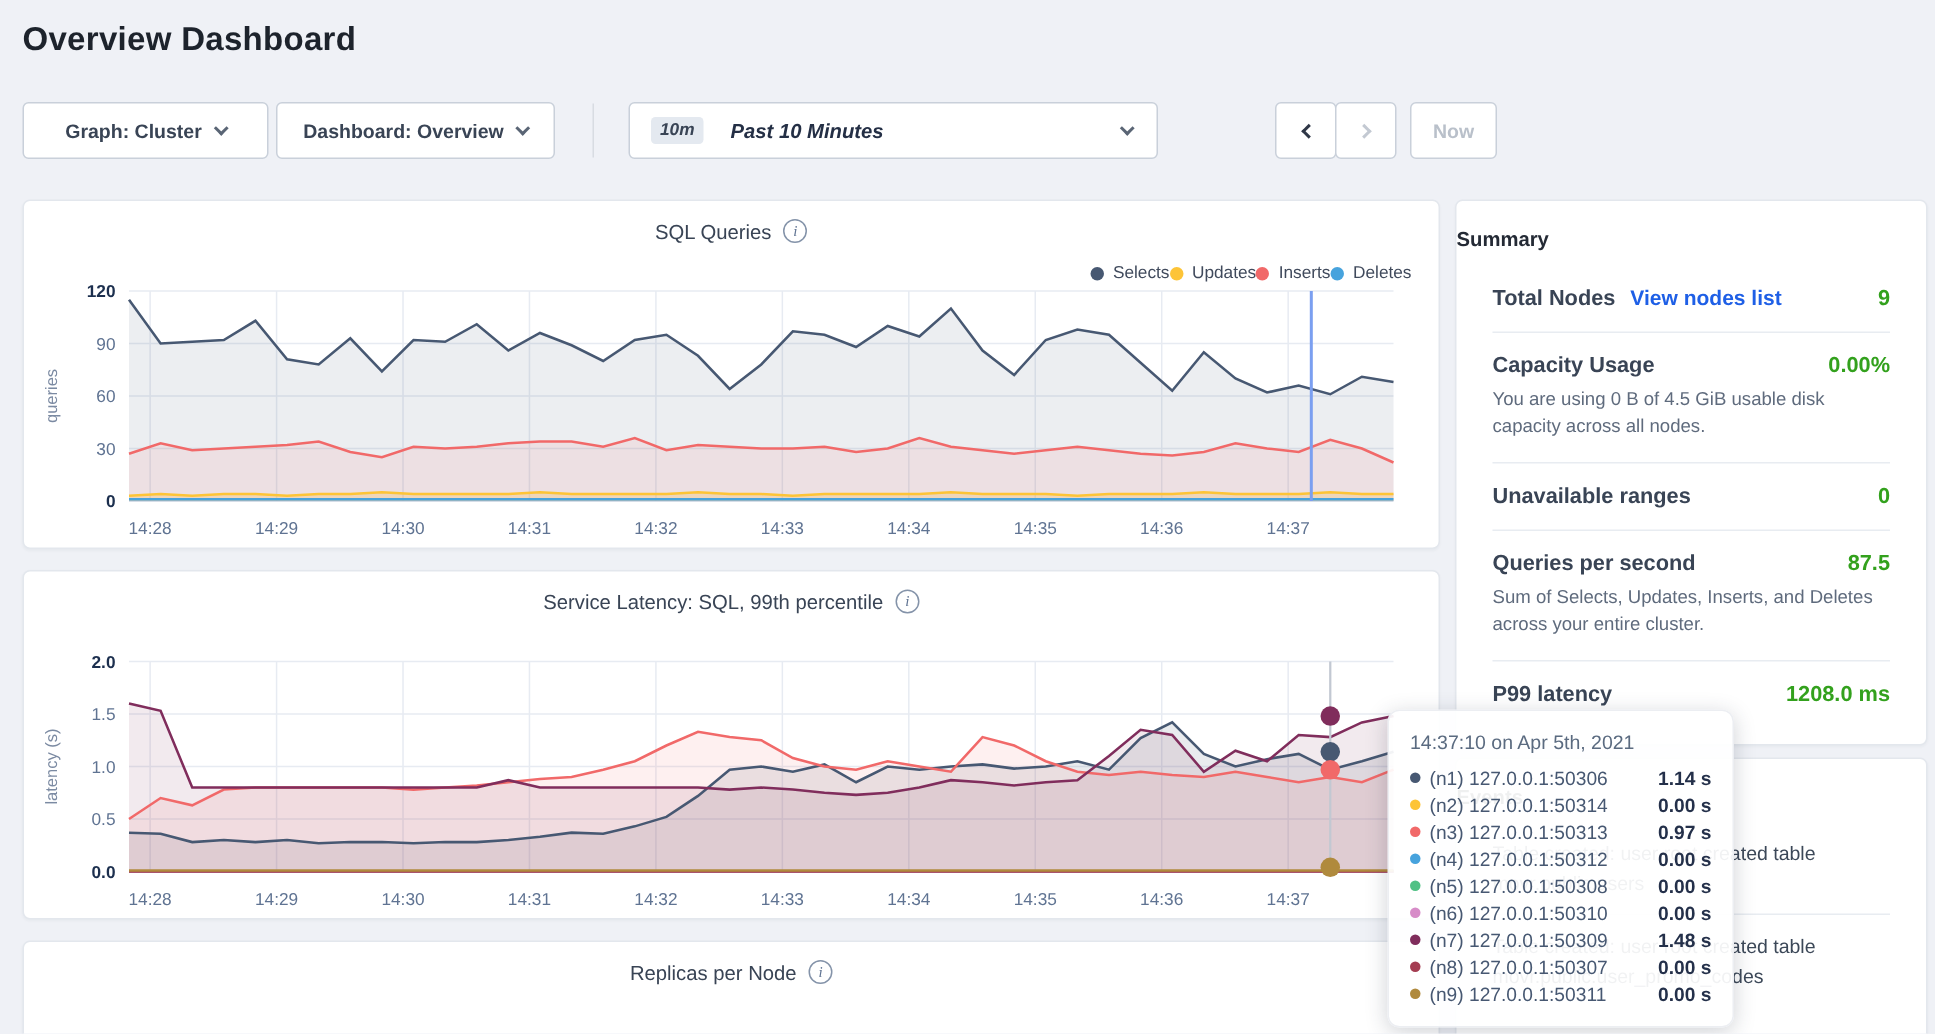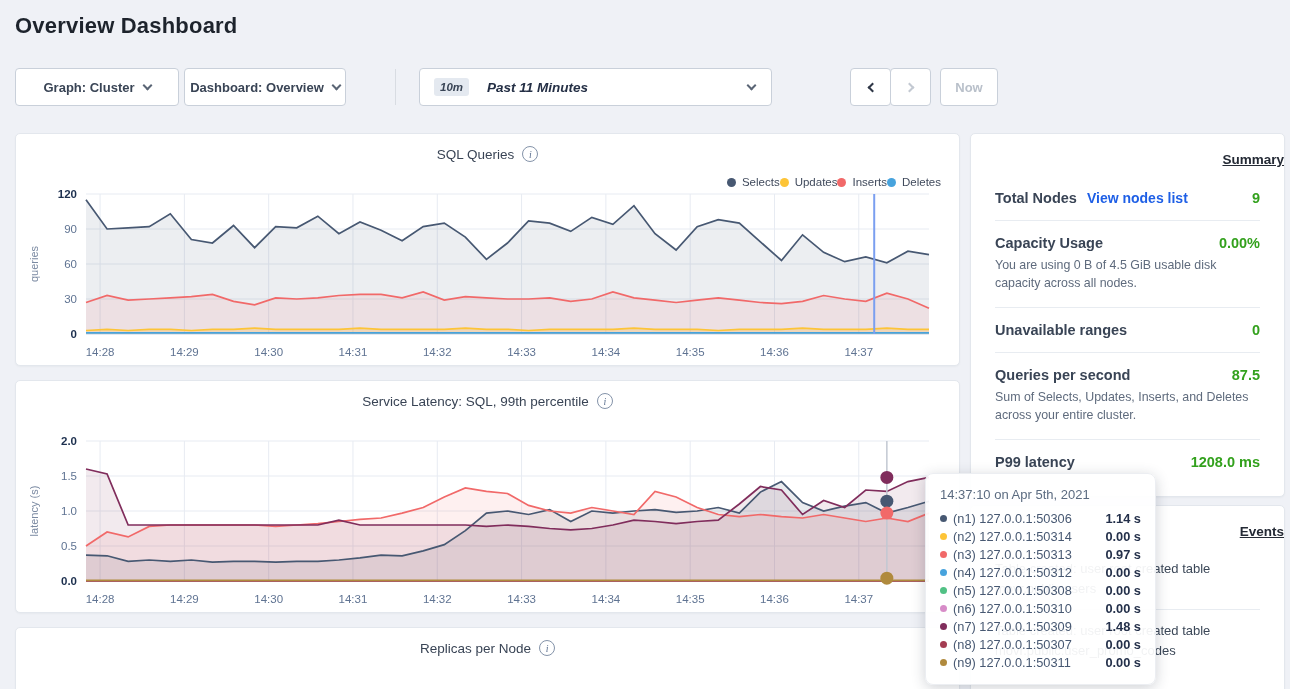--- a/index.html
+++ b/index.html
@@ -30,21 +30,21 @@
   .chart-title-row { position:absolute; top:12px; left:0; right:0; display:flex; justify-content:center; align-items:center; gap:8px; }
   .chart-title { font-size:13.5px; font-weight:400; color:#394455; }
   .info-icon { width:16px; height:16px; border:1px solid #8493a9; border-radius:50%; color:#5f7392; font-size:10px; font-style:italic;
                font-family:"Liberation Serif", serif; display:flex; align-items:center; justify-content:center; cursor:pointer; }
   .legend { position:absolute; top:42px; right:18px; display:flex; }
   .legend-item { display:flex; align-items:center; gap:6px; font-size:11.5px; color:#404a5c; cursor:pointer; }
   .legend-dot { width:9px; height:9px; border-radius:50%; }
   svg.chart { position:absolute; left:8px; top:50px; }
 
   
-  .side-title { text-align:right; font-size:13.5px; font-weight:700; color:#242a35; padding:18px 0 9px;text-decoration:underline; }
+  .side-title { text-align:left; font-size:13.5px; font-weight:700; color:#242a35; padding:18px 0 9px; }
   .sum-body { padding:0 24px; }
   .sum-row { padding:14px 0; border-top:1px solid #e8ecf1; }
   .sum-row:first-child { border-top:none; }
   .sum-line { display:flex; align-items:baseline; gap:10px; }
   .sum-label { font-size:14.5px; font-weight:700; color:#394455; }
   .sum-link { font-size:14px; font-weight:700; color:#1e5fe6; cursor:pointer; text-decoration:none; }
   .sum-value { margin-left:auto; font-size:14.5px; font-weight:700; color:#33a11d; }
   .sum-sub { margin-top:6px; font-size:12.4px; line-height:1.45; color:#5f6b7d; }
 
   
@@ -66,28 +66,28 @@
 
 <div class="page">
 
   <h1 class="page-title">Overview Dashboard</h1>
 
   <div>
     <button class="btn" style="left:15px;width:164px;">
       <span>Graph: Cluster</span>
       <span class="chev"></span>
     </button>
-    <button class="btn" style="left:184px;width:162px;">
+    <button class="btn" style="left:184px;width:186px;">
       <span>Dashboard: Overview</span>
       <span class="chev"></span>
     </button>
     <div class="vdivider"></div>
     <button class="btn time-picker" style="left:419px;width:353px;font-style:italic;">
       <span class="time-badge">10m</span>
-      <span class="lbl">Past 11 Minutes</span>
+      <span class="lbl">Past 10 Minutes</span>
       <span class="chev"></span>
     </button>
     <button class="btn" style="left:850px;width:41px;">
       <span class="chev left"></span>
     </button>
     <button class="btn disabled" style="left:890px;width:41px;">
       <span class="chev right"></span>
     </button>
     <button class="btn disabled now-btn" style="left:940px;width:58px;">Now</button>
   </div>

